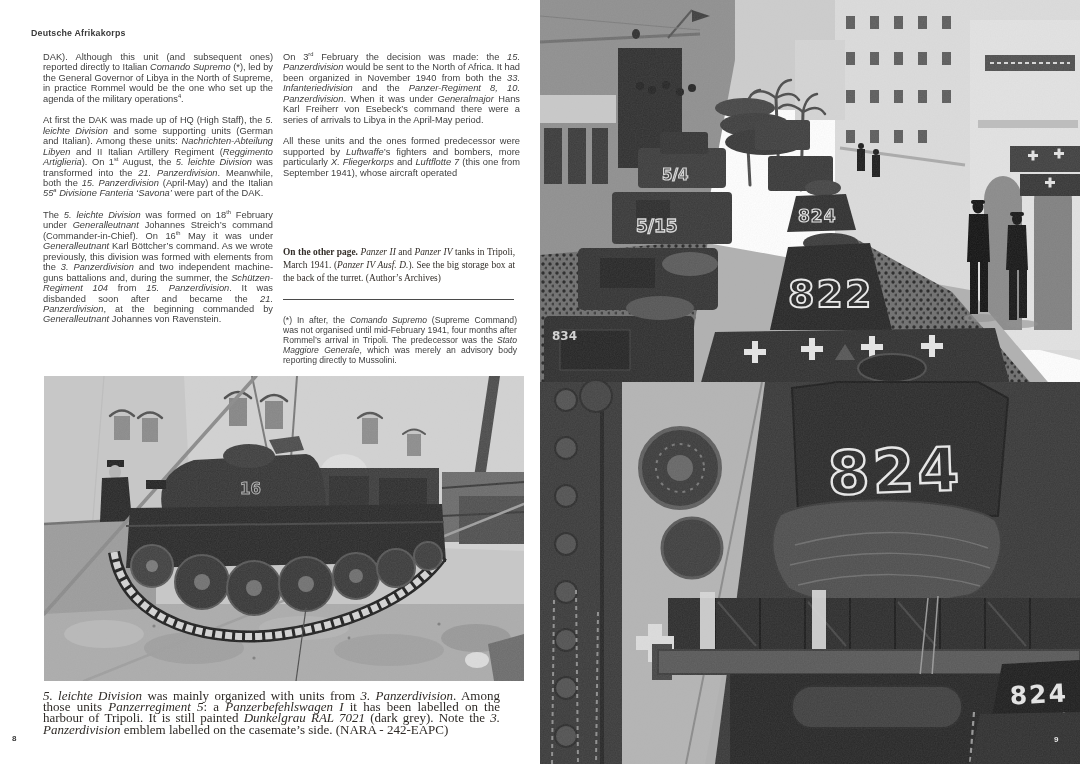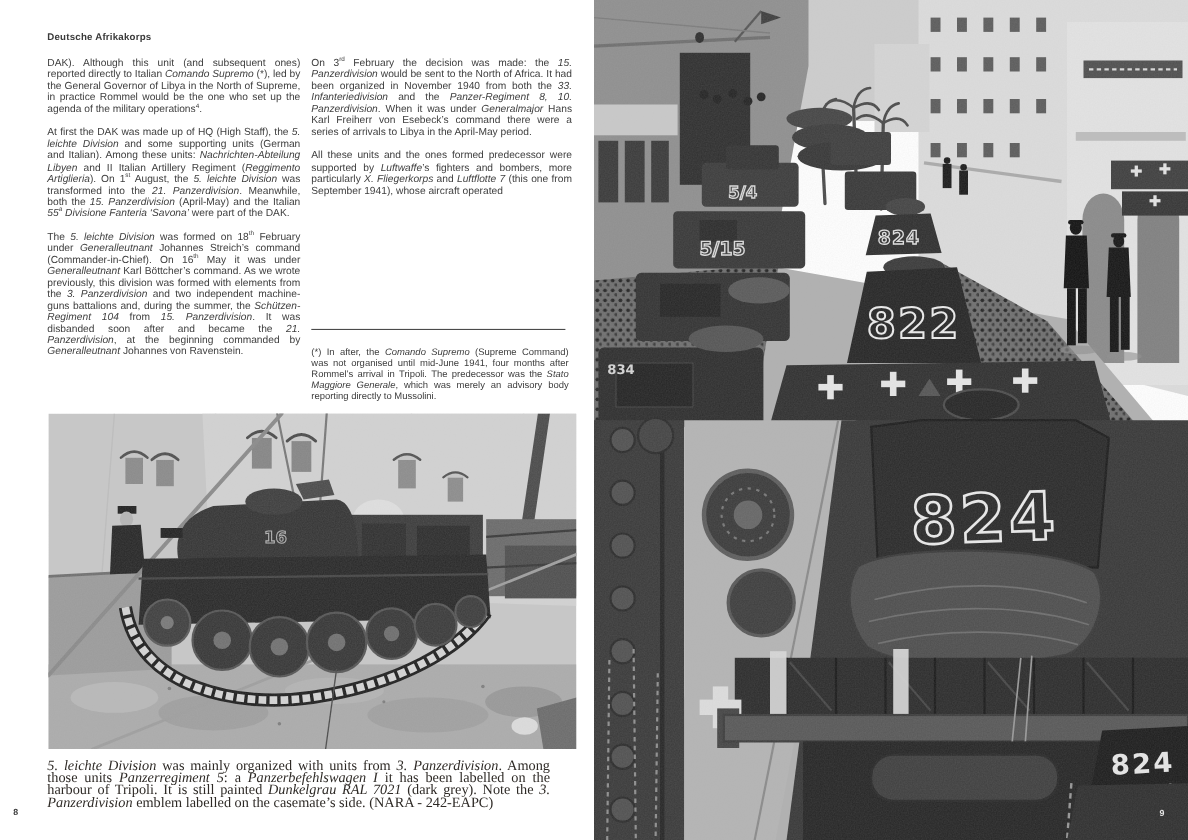--- a/index.html
+++ b/index.html
@@ -1,21 +1,21 @@
 <!DOCTYPE html>
 <html><head>
 <meta charset="utf-8">
 <style>
   html,body{margin:0;padding:0;background:#ffffff;}
   body{width:1080px;height:764px;position:relative;overflow:hidden;
        font-family:"Liberation Sans",sans-serif;color:#404040;}
   .page{position:absolute;top:0;height:764px;background:#ffffff;}
   .page-left{left:0;width:540px;}
   .page-right{left:540px;width:540px;}
-  .running-head{position:absolute;left:43px;top:28px;font-size:8.8px;font-weight:bold;
+  .running-head{position:absolute;left:31px;top:28px;font-size:8.8px;font-weight:bold;
                 color:#3a3a3a;letter-spacing:.2px;}
   .col{position:absolute;top:52px;}
   .col1{left:43px;width:230px;}
   .col2{left:283px;width:237px;}
   p.body{margin:0 0 11px 0;font-size:9.3px;line-height:10.45px;text-align:justify;
          text-align-last:left;color:#404040;}
   sup{font-size:62%;line-height:0;vertical-align:super;}
   .caption-other{position:absolute;left:283px;top:246px;width:232px;
                  font-family:"Liberation Serif",serif;font-size:9.4px;line-height:12.9px;
                  color:#322d28;text-align:justify;text-align-last:left;}
@@ -48,22 +48,23 @@
       <p class="body"><span>DAK). Although this unit (and subsequent ones) reported directly to Italian </span><i>Comando Supremo</i><span> (*), led by the General Governor of Libya in the North of Supreme, in practice Rommel would be the one who set up the agenda of the military operations</span><sup>4</sup><span>.</span></p>
       <p class="body"><span>At first the DAK was made up of HQ (High Staff), the </span><i>5. leichte Division</i><span> and some supporting units (German and Italian). Among these units: </span><i>Nachrichten-Abteilung Libyen</i><span> and II Italian Artillery Regiment (</span><i>Reggimento Artiglieria</i><span>). On 1</span><sup>st</sup><span> August, the </span><i>5. leichte Division</i><span> was transformed into the </span><i>21. Panzerdivision</i><span>. Meanwhile, both the </span><i>15. Panzerdivision</i><span> (April-May) and the Italian </span><i>55</i><sup><i>a</i></sup><i> Divisione Fanteria ‘Savona’</i><span> were part of the DAK.</span></p>
       <p class="body"><span>The </span><i>5. leichte Division</i><span> was formed on 18</span><sup>th</sup><span> February under </span><i>Generalleutnant</i><span> Johannes Streich’s command (Commander-in-Chief). On 16</span><sup>th</sup><span> May it was under </span><i>Generalleutnant</i><span> Karl Böttcher’s command. As we wrote previously, this division was formed with elements from the </span><i>3. Panzerdivision</i><span> and two independent machine-guns battalions and, during the summer, the </span><i>Schützen-Regiment 104</i><span> from </span><i>15. Panzerdivision</i><span>. It was disbanded soon after and became the </span><i>21. Panzerdivision</i><span>, at the beginning commanded by </span><i>Generalleutnant</i><span> Johannes von Ravenstein.</span></p>
     </div>
 
     <div class="col col2">
       <p class="body"><span>On 3</span><sup>rd</sup><span> February the decision was made: the </span><i>15. Panzerdivision</i><span> would be sent to the North of Africa. It had been organized in November 1940 from both the </span><i>33. Infanteriedivision</i><span> and the </span><i>Panzer-Regiment 8, 10. Panzerdivision</i><span>. When it was under </span><i>Generalmajor</i><span> Hans Karl Freiherr von Esebeck’s command there were a series of arrivals to Libya in the April-May period.</span></p>
       <p class="body"><span>All these units and the ones formed predecessor were supported by </span><i>Luftwaffe</i><span>’s fighters and bombers, more particularly </span><i>X. Fliegerkorps</i><span> and </span><i>Luftflotte 7</i><span> (this one from September 1941), whose aircraft operated</span></p>
     </div>
 
+    <div class="caption-other"><b>On the other page. </b><i>Panzer II</i><span> and </span><i>Panzer IV</i><span> tanks in Tripoli, March 1941. (</span><i>Panzer IV Ausf. D.</i><span>). See the big storage box at the back of the turret. (Author’s Archives)</span></div>
     <hr class="rule">
-    <div class="footnote"><span>(*) In after, the </span><i>Comando Supremo</i><span> (Supreme Command) was not organised until mid-June 1941, four months after Rommel’s arrival in Tripoli. The predecessor was the </span><i>Stato Maggiore Generale</i><span>, which was merely an advisory body reporting directly to Mussolini.</span></div>
+    <div class="footnote"><span>(*) In after, the </span><i>Comando Supremo</i><span> (Supreme Command) was not organised until mid-February 1941, four months after Rommel’s arrival in Tripoli. The predecessor was the </span><i>Stato Maggiore Generale</i><span>, which was merely an advisory body reporting directly to Mussolini.</span></div>
 
     <figure class="photo-left">
       <svg viewBox="0 0 480 305" preserveAspectRatio="none">
         <defs>
           <filter id="gL">
               <feTurbulence type="fractalNoise" baseFrequency="0.9" numOctaves="2"></feTurbulence>
             <feColorMatrix type="matrix" values="0 0 0 0 0.55  0 0 0 0 0.55  0 0 0 0 0.55  0 0 0 0.16 0"></feColorMatrix>
             </filter>
         </defs>
         <rect width="480" height="305" fill="#c7c7c7"></rect>

